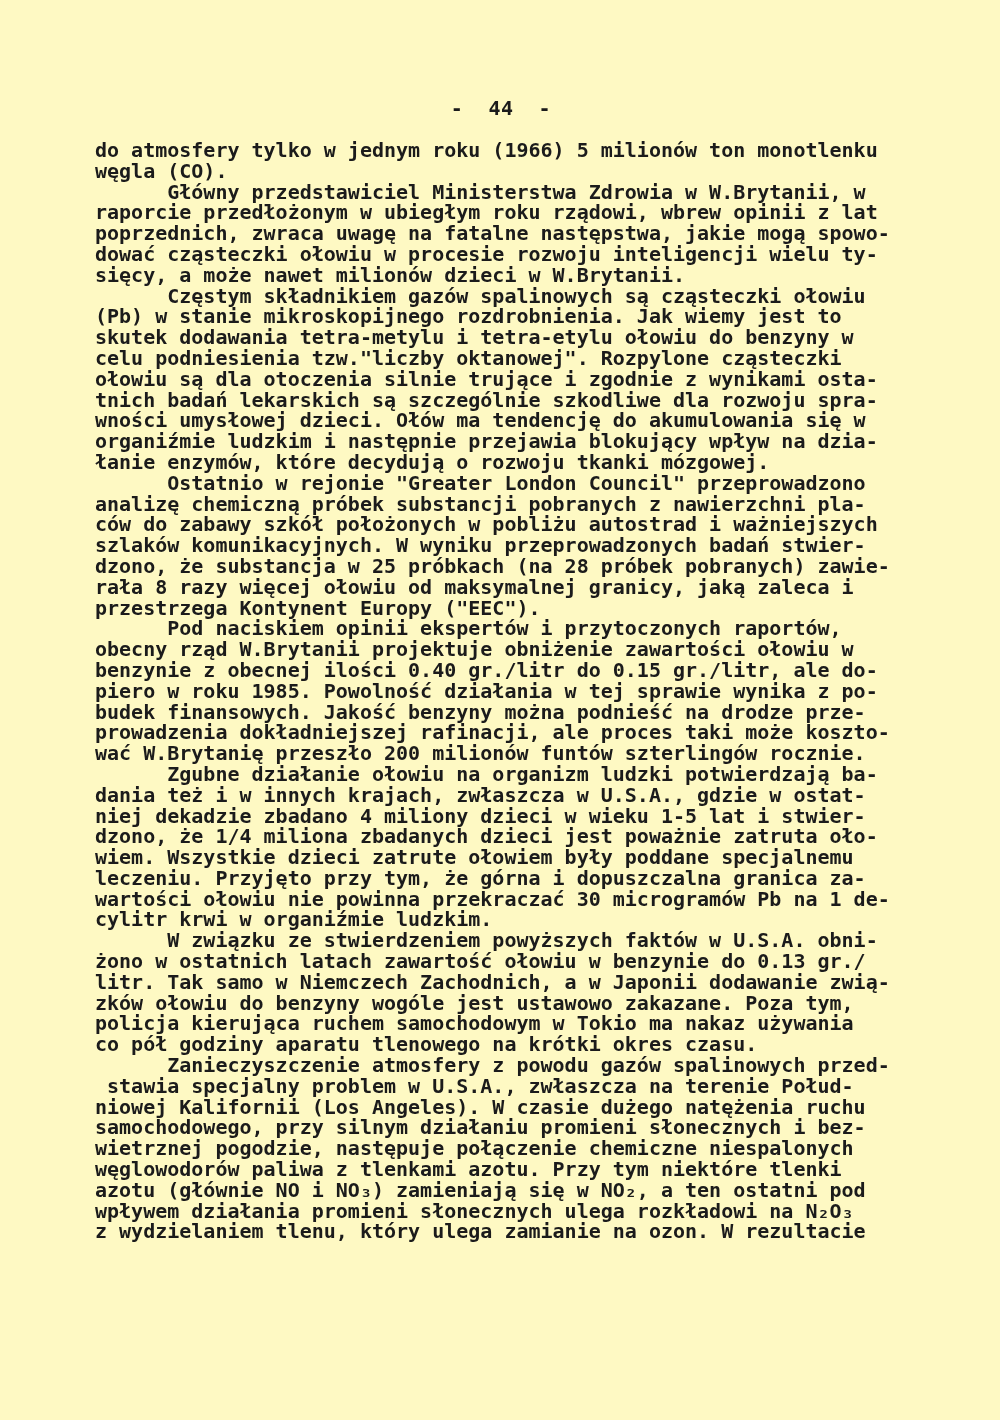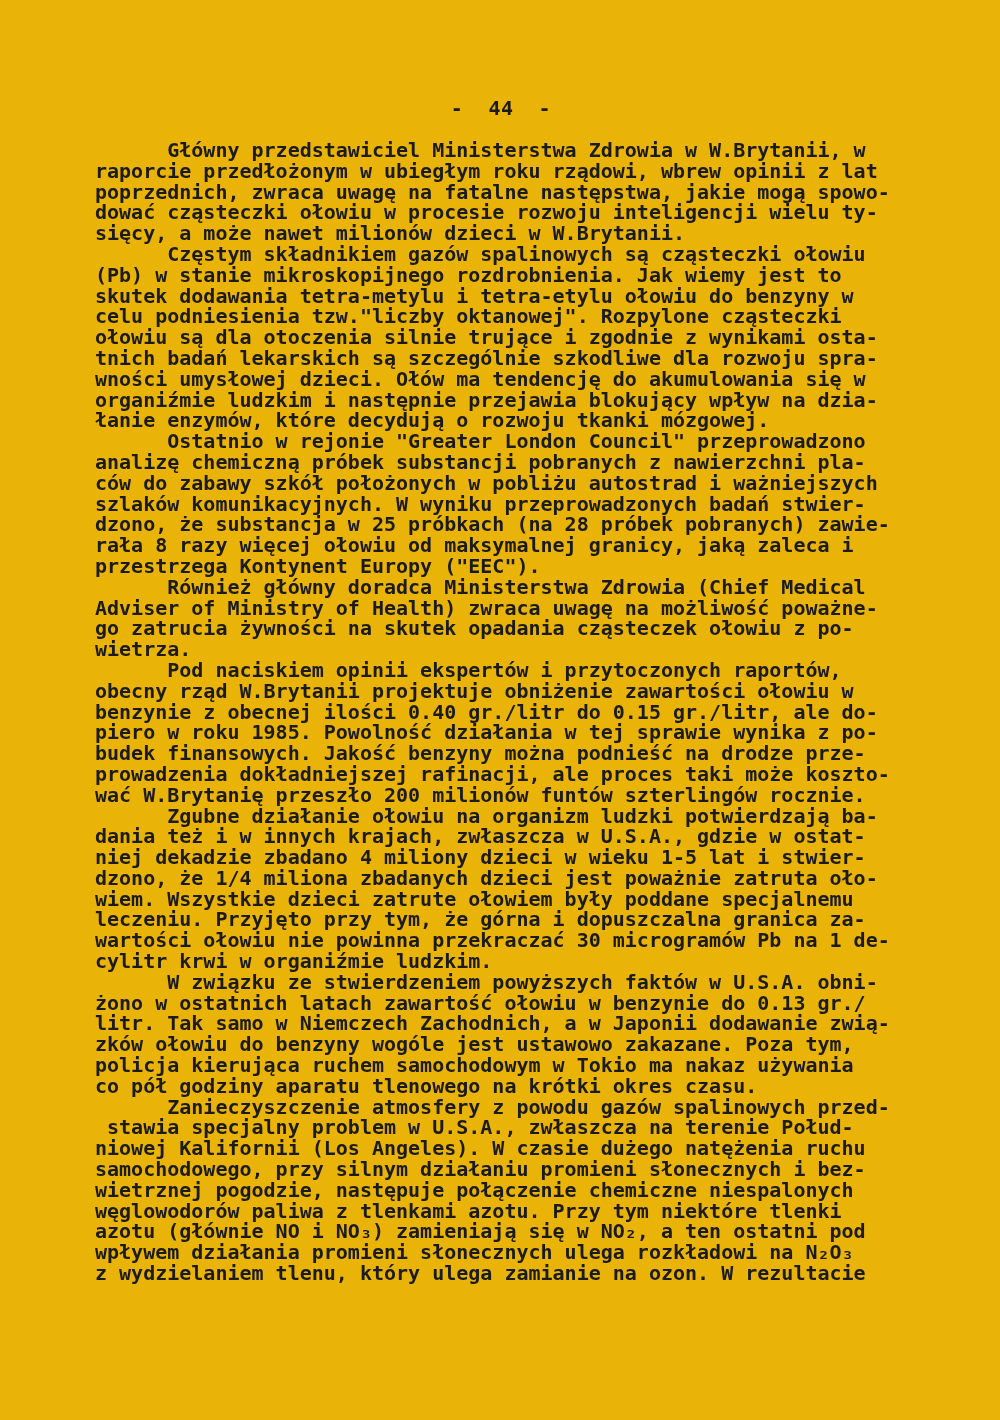--- a/index.html
+++ b/index.html
@@ -12,21 +12,21 @@
     background: #fbfbf9;
     position: relative;
     overflow: hidden;
   }
   .page {
     position: absolute;
     left: 0;
     top: 0;
     width: 1000px;
     height: 1420px;
-    background: #eab308;
+    background: #fef9c3;
     color: #1b1b1b;
     font-family: "DejaVu Sans Mono", "Liberation Mono", monospace;
     font-size: 20px;
     font-weight: bold;
     line-height: 20.8px;
   }
   .page-number {
     position: absolute;
     left: 95px;
     top: 98px;
@@ -48,20 +48,22 @@
   }
 </style>
 </head>
 <body>
 
 <div class="page">
 
   <div class="page-number">-  44  -</div>
 
   <div class="body-text">
+    <div class="para">do atmosfery tylko w jednym roku (1966) 5 milionów ton monotlenku
+węgla (CO).</div>
     <div class="para">      Główny przedstawiciel Ministerstwa Zdrowia w W.Brytanii, w
 raporcie przedłożonym w ubiegłym roku rządowi, wbrew opinii z lat
 poprzednich, zwraca uwagę na fatalne następstwa, jakie mogą spowo-
 dować cząsteczki ołowiu w procesie rozwoju inteligencji wielu ty-
 sięcy, a może nawet milionów dzieci w W.Brytanii.</div>
     <div class="para">      Częstym składnikiem gazów spalinowych są cząsteczki ołowiu
 (Pb) w stanie mikroskopijnego rozdrobnienia. Jak wiemy jest to
 skutek dodawania tetra-metylu i tetra-etylu ołowiu do benzyny w
 celu podniesienia tzw."liczby oktanowej". Rozpylone cząsteczki
 ołowiu są dla otoczenia silnie trujące i zgodnie z wynikami osta-
@@ -69,24 +71,20 @@
 wności umysłowej dzieci. Ołów ma tendencję do akumulowania się w
 organiźmie ludzkim i następnie przejawia blokujący wpływ na dzia-
 łanie enzymów, które decydują o rozwoju tkanki mózgowej.</div>
     <div class="para">      Ostatnio w rejonie "Greater London Council" przeprowadzono
 analizę chemiczną próbek substancji pobranych z nawierzchni pla-
 ców do zabawy szkół położonych w pobliżu autostrad i ważniejszych
 szlaków komunikacyjnych. W wyniku przeprowadzonych badań stwier-
 dzono, że substancja w 25 próbkach (na 28 próbek pobranych) zawie-
 rała 8 razy więcej ołowiu od maksymalnej granicy, jaką zaleca i
 przestrzega Kontynent Europy ("EEC").</div>
-    <div class="para">      Również główny doradca Ministerstwa Zdrowia (Chief Medical
-Adviser of Ministry of Health) zwraca uwagę na możliwość poważne-
-go zatrucia żywności na skutek opadania cząsteczek ołowiu z po-
-wietrza.</div>
     <div class="para">      Pod naciskiem opinii ekspertów i przytoczonych raportów,
 obecny rząd W.Brytanii projektuje obniżenie zawartości ołowiu w
 benzynie z obecnej ilości 0.40 gr./litr do 0.15 gr./litr, ale do-
 piero w roku 1985. Powolność działania w tej sprawie wynika z po-
 budek finansowych. Jakość benzyny można podnieść na drodze prze-
 prowadzenia dokładniejszej rafinacji, ale proces taki może koszto-
 wać W.Brytanię przeszło 200 milionów funtów szterlingów rocznie.</div>
     <div class="para">      Zgubne działanie ołowiu na organizm ludzki potwierdzają ba-
 dania też i w innych krajach, zwłaszcza w U.S.A., gdzie w ostat-
 niej dekadzie zbadano 4 miliony dzieci w wieku 1-5 lat i stwier-

